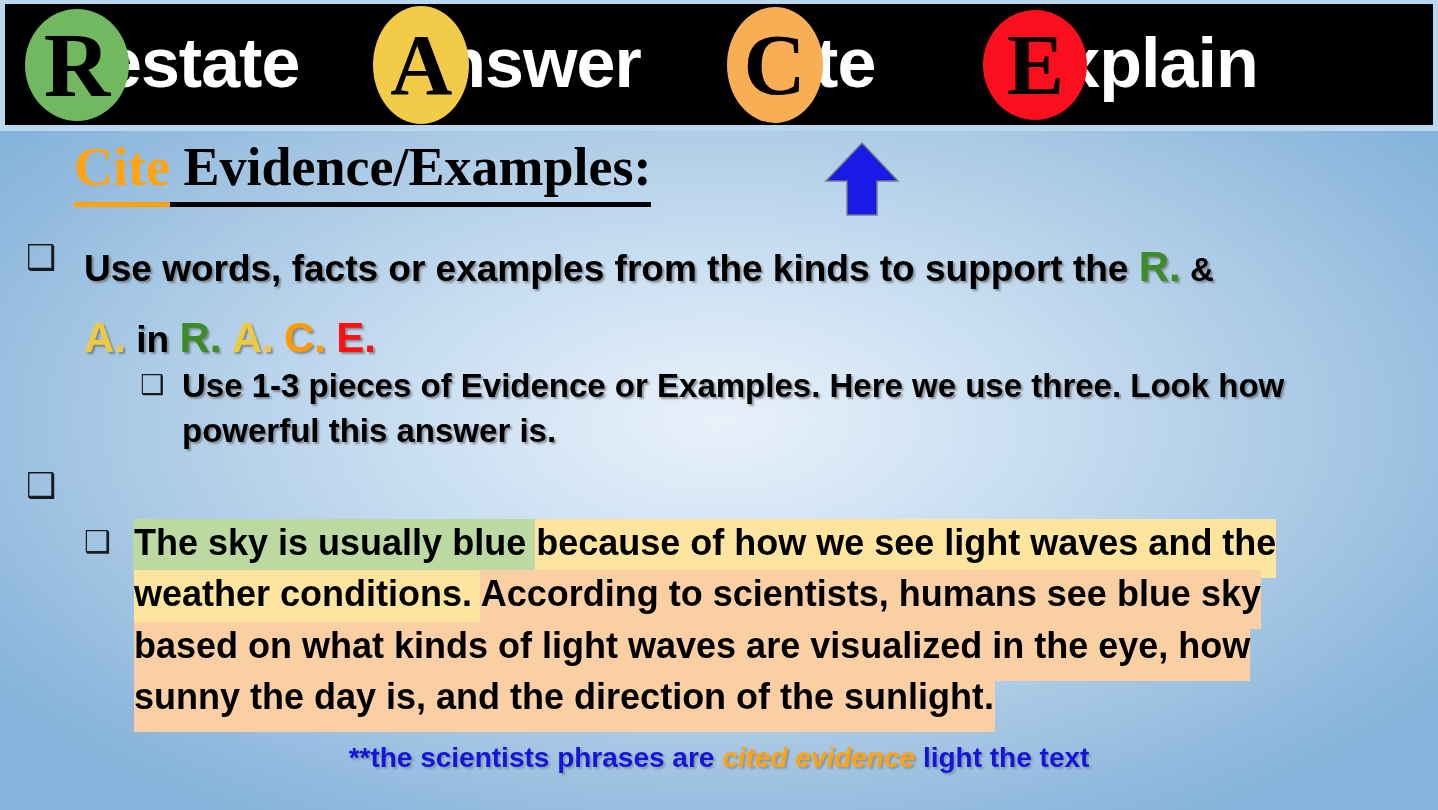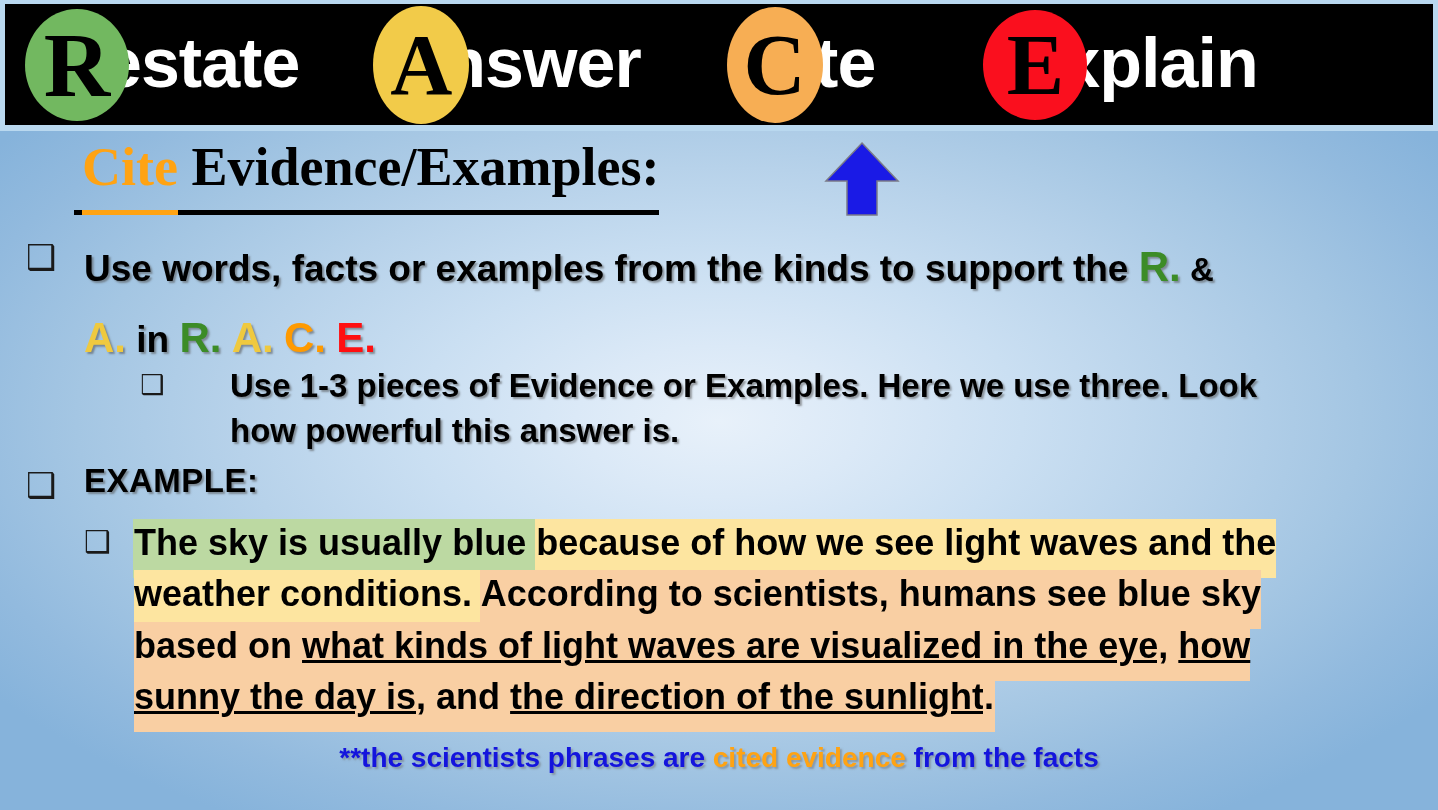--- a/index.html
+++ b/index.html
@@ -106,24 +106,23 @@
     font-size: 54px;
     line-height: 1.05;
     white-space: nowrap;
     border-bottom: 5px solid #000;
     padding-bottom: 2px;
   }
 
   #title-cite {
     color: #ffa313;
     border-bottom: 5px solid #ffa313;
-    padding-bottom: 14px;
+    padding-bottom: 6px;
     display: inline-block;
     margin-bottom: -7px;
-    margin-left: 8px;
   }
   #title-rest { color: #000; text-align: center; }
 
   #up-arrow {
     position: absolute;
     left: 824px;
     top: 141px;
     width: 76px;
     height: 76px;
   }
@@ -165,21 +164,21 @@
   .rl-red    { color: #ff0f10; }
   #bullet-1 .amp { font-size: 33px; color: #000; }
 
   
   #bullet-2 {
     left: 140px;
     top: 364px;
     width: 1180px;
   }
   #bullet-2 .bullet-mark { font-size: 27px; width: 42px; padding-top: 7px; }
-  #bullet-2 .body-txt { font-size: 33px; line-height: 1.35; margin-left: 48px; }
+  #bullet-2 .body-txt { font-size: 33px; line-height: 1.35; }
 
   
   #bullet-3 {
     left: 26px;
     top: 462px;
   }
   #bullet-3 .bullet-mark { font-size: 34px; width: 58px; padding-top: 6px; }
   #bullet-3 .body-txt { font-size: 33px; letter-spacing: .5px; }
 
   
@@ -200,36 +199,36 @@
     line-height: 1.43;
     color: #000;
     max-width: 1206px;
     text-align: left;
   }
   #example-para span { padding: 2px 0 14px 0; }
 
   .hl-green  { background: #bcd9a2; box-shadow: 0 0 0 1px #bcd9a2; }
   .hl-yellow { background: #fde5a0; box-shadow: 0 0 0 1px #fde5a0; }
   .hl-peach  { background: #f9cfa3; box-shadow: 0 0 0 1px #f9cfa3; }
-  .u { text-decoration: underline; text-decoration-thickness: 3px; text-underline-offset: 2px; }
+  .u { text-decoration-thickness: 3px; text-underline-offset: 2px; }
 
   
   #footnote {
     position: absolute;
     left: 0;
     top: 742px;
     width: 1438px;
     text-align: center;
     font-family: "Liberation Sans", sans-serif;
     font-weight: bold;
     font-size: 28px;
     color: #1414dd;
     text-shadow: 2px 2px 2px rgba(110,110,110,.5);
   }
-  #footnote .fn-orange { color: #ffa313; }
+  #footnote .fn-orange { color: #ffa313; font-style: italic; }
 </style>
 </head>
 <body>
 
 <div id="slide">
 
   <div id="race-banner">
 
     <div class="race-word" id="word-restate">
       <span class="race-circle">R</span>
@@ -275,25 +274,24 @@
     </div>
   </div>
 
   <div class="bullet-row" id="bullet-2">
     <span class="bullet-mark">❑</span>
     <div class="body-txt">Use 1-3 pieces of Evidence or Examples. Here we use three. Look how powerful this answer is.</div>
   </div>
 
   <div class="bullet-row" id="bullet-3">
     <span class="bullet-mark">❑</span>
-    <div class="body-txt">EXAMPLE:</div>
   </div>
 
   <div id="bullet-4">
     <span class="bullet-mark">❑</span>
     <div id="example-para"><span class="hl-green">The sky is usually blue </span><span class="hl-yellow">because of how we see light waves and the weather conditions. </span><span class="hl-peach">According to scientists, humans see blue sky based on </span><span class="hl-peach u">what kinds of light waves are visualized in the eye</span><span class="hl-peach">, </span><span class="hl-peach u">how sunny the day is,</span><span class="hl-peach"> and </span><span class="hl-peach u">the direction of the sunlight</span><span class="hl-peach">.</span></div>
   </div>
 
   <div id="footnote">
-    <span>**the scientists phrases are </span><span class="fn-orange">cited evidence</span><span> from the facts</span>
+    <span>**the scientists phrases are </span><span class="fn-orange">cited evidence</span><span> light the text</span>
   </div>
 
 </div>
 
 </body></html>

